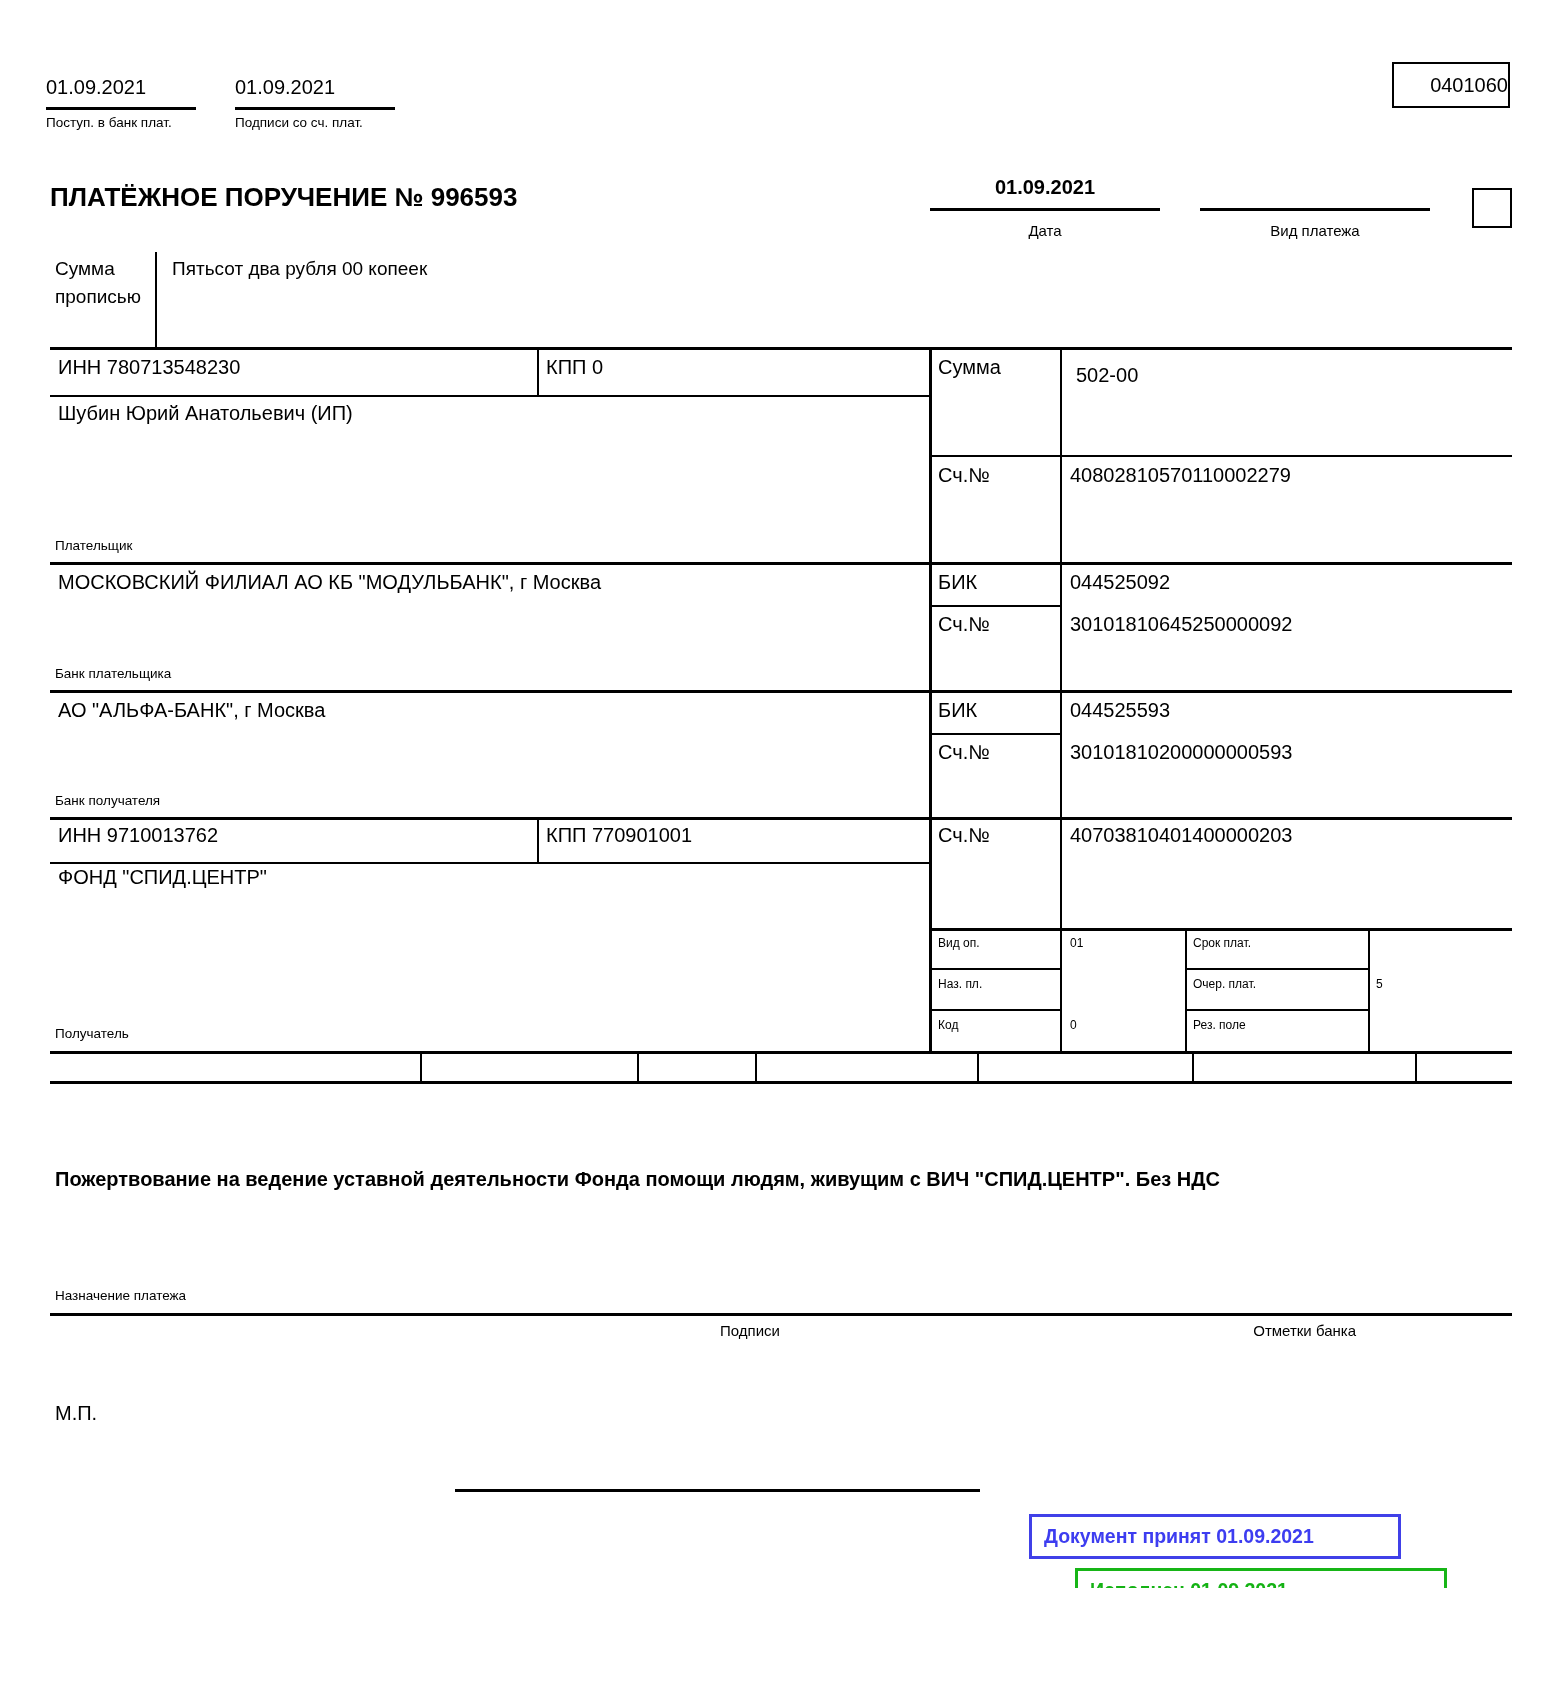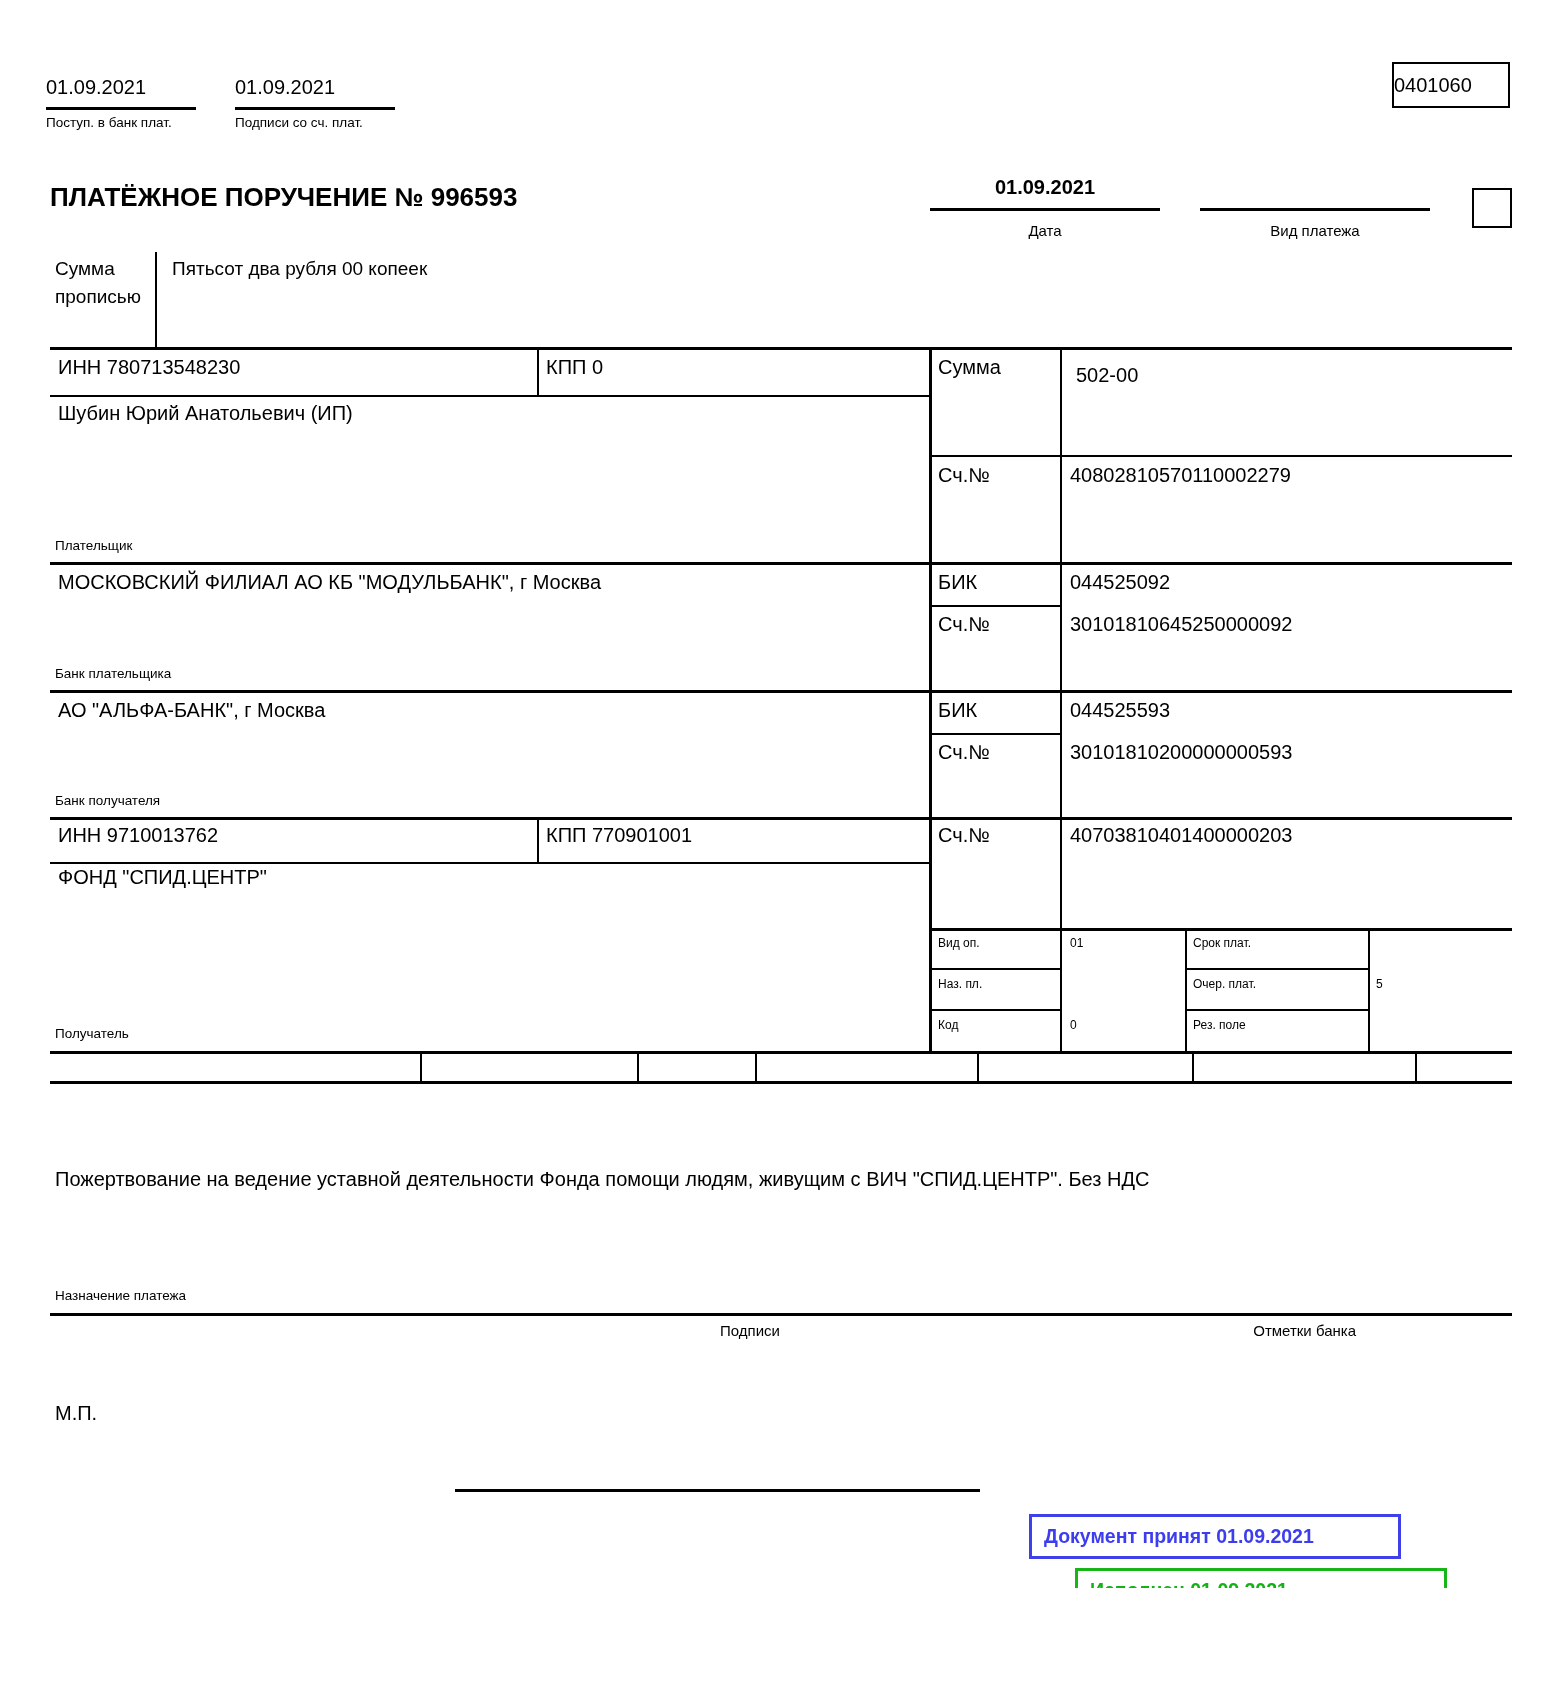--- a/index.html
+++ b/index.html
@@ -12,21 +12,21 @@
   .line-v.thick{width:3px;}
   .txt{position:absolute;font-size:20px;white-space:nowrap;}
   .lbl{position:absolute;font-size:13.5px;white-space:nowrap;}
   .mid-lbl{position:absolute;font-size:15px;white-space:nowrap;}
   .grid-lbl{position:absolute;font-size:12px;white-space:nowrap;}
   .title{position:absolute;font-size:26px;font-weight:bold;white-space:nowrap;}
   .datefield .val{font-size:20px;padding-bottom:8px;}
   .datefield .under{height:2.5px;background:#000;}
   .datefield .sub{font-size:13.5px;margin-top:5px;}
   .codebox{position:absolute;border:2.5px solid #000;display:flex;align-items:center;
-           justify-content:flex-start;font-size:20px;}
+           justify-content:flex-end;font-size:20px;}
   .center-field{position:absolute;text-align:center;}
   .center-field .val{font-size:20px;font-weight:bold;padding-bottom:6px;min-height:26px;}
   .center-field .under{height:2.5px;background:#000;}
   .center-field .sub{font-size:15px;margin-top:11px;}
   .stamp{position:absolute;font-weight:bold;box-sizing:border-box;}
   .stamp-bank{border:4px solid #777777;color:#7b7b7b;font-size:17.5px;line-height:1.42;
               padding:7px 12px;}
   .stamp-accepted{border:3px solid #4040e8;color:#3d3df0;font-size:19.5px;padding:8px 12px;}
   .stamp-executed{border:3px solid #17b517;color:#14b214;font-size:19.5px;padding:8px 12px;}
 </style>
@@ -136,21 +136,21 @@
   <div class="grid-lbl" style="left:1193px;top:936px;">Срок плат.</div>
   <div class="grid-lbl" style="left:1376px;top:936px;"></div>
   <div class="grid-lbl" style="left:938px;top:977px;">Наз. пл.</div>
   <div class="grid-lbl" style="left:1070px;top:977px;"></div>
   <div class="grid-lbl" style="left:1193px;top:977px;">Очер. плат.</div>
   <div class="grid-lbl" style="left:1376px;top:977px;">5</div>
   <div class="grid-lbl" style="left:938px;top:1018px;">Код</div>
   <div class="grid-lbl" style="left:1070px;top:1018px;">0</div>
   <div class="grid-lbl" style="left:1193px;top:1018px;">Рез. поле</div>
 
-  <div class="txt" style="left:55px;top:1168px;white-space:normal;width:1420px;">Пожертвование на ведение уставной деятельности Фонда помощи людям, живущим с ВИЧ "СПИД.ЦЕНТР". Без НДС</div>
+  <div class="txt" style="left:55px;top:1168px;white-space:normal;width:1420px;font-weight:bold;">Пожертвование на ведение уставной деятельности Фонда помощи людям, живущим с ВИЧ "СПИД.ЦЕНТР". Без НДС</div>
   <div class="lbl" style="left:55px;top:1288px;">Назначение платежа</div>
 
   <div class="mid-lbl" style="left:650px;top:1322px;width:200px;text-align:center;">Подписи</div>
   <div class="mid-lbl" style="left:1156px;top:1322px;width:200px;text-align:right;">Отметки банка</div>
   <div class="txt" style="left:55px;top:1402px;">М.П.</div>
 
   <div class="line-h" style="left:455px;top:1489px;width:525px;height:2.5px;"></div>
   <div class="line-h" style="left:455px;top:1621px;width:525px;height:2.5px;"></div>
 
   <div class="stamp stamp-accepted" style="left:1029px;top:1514px;width:372px;">

